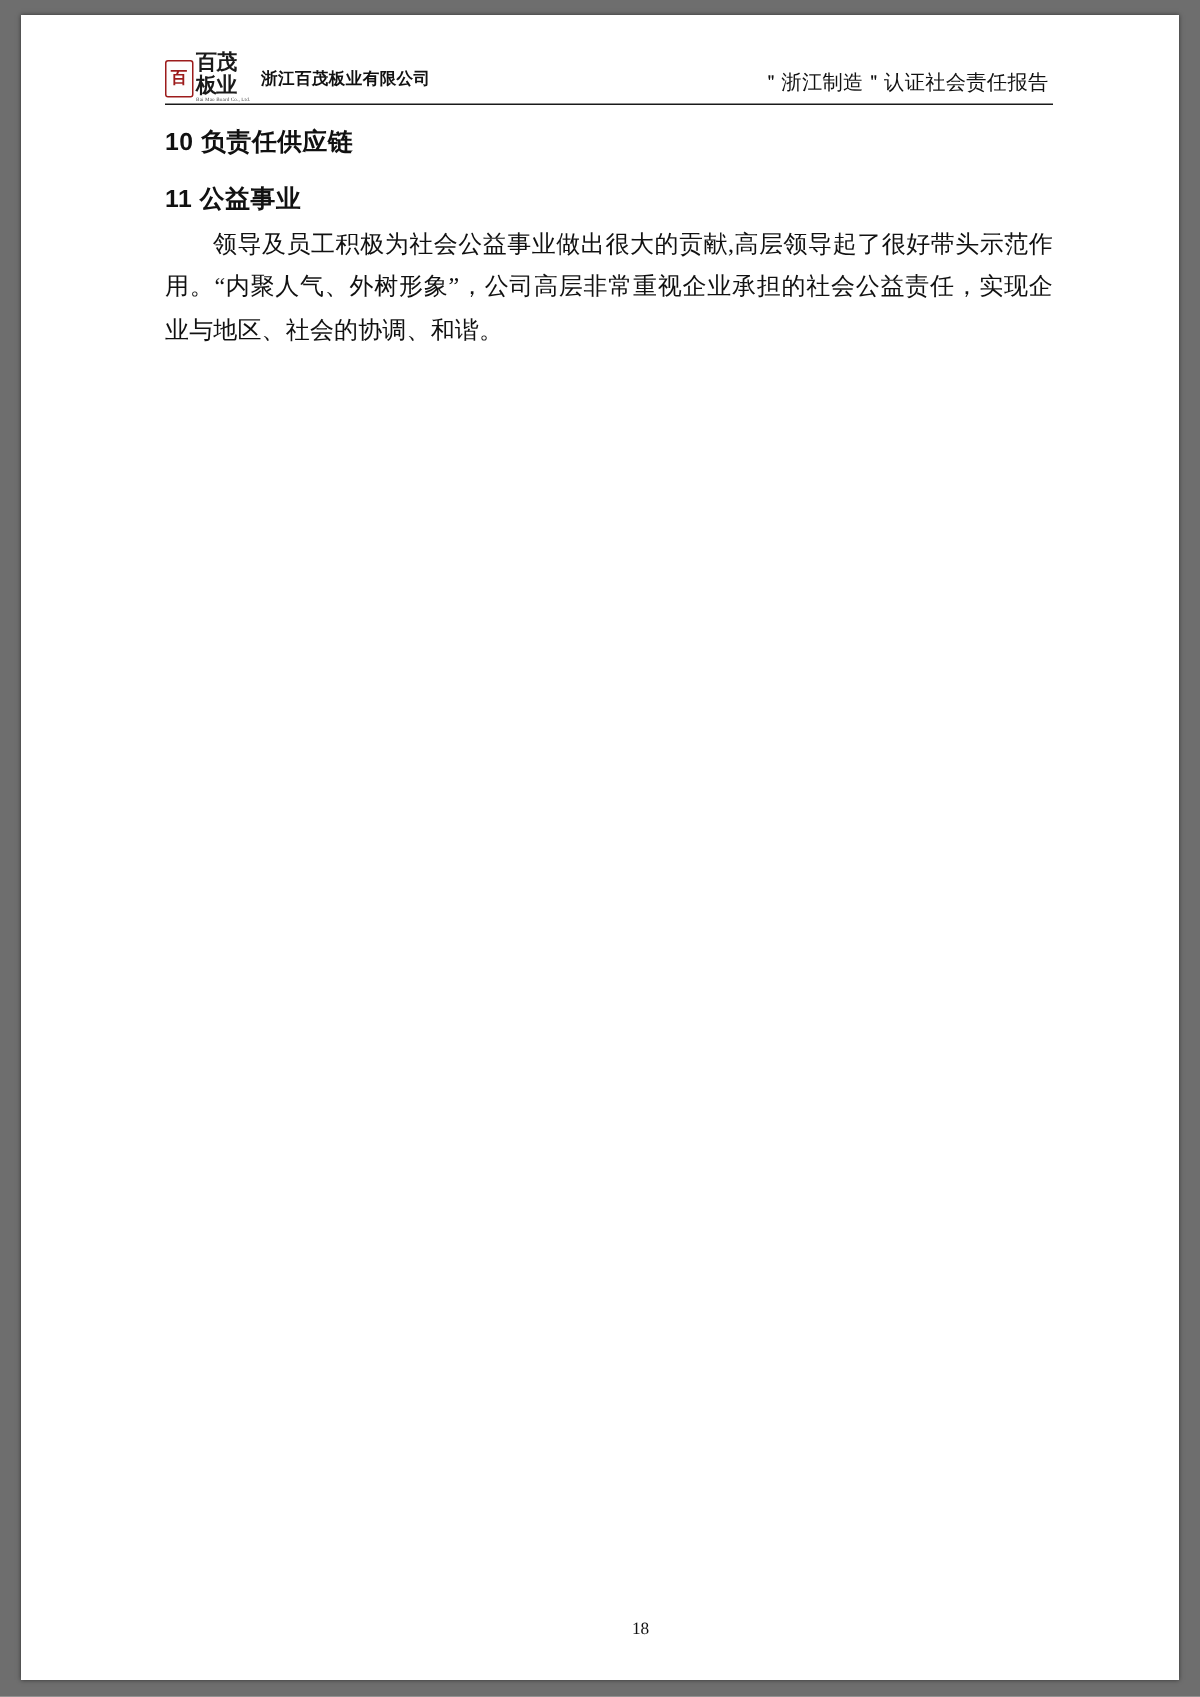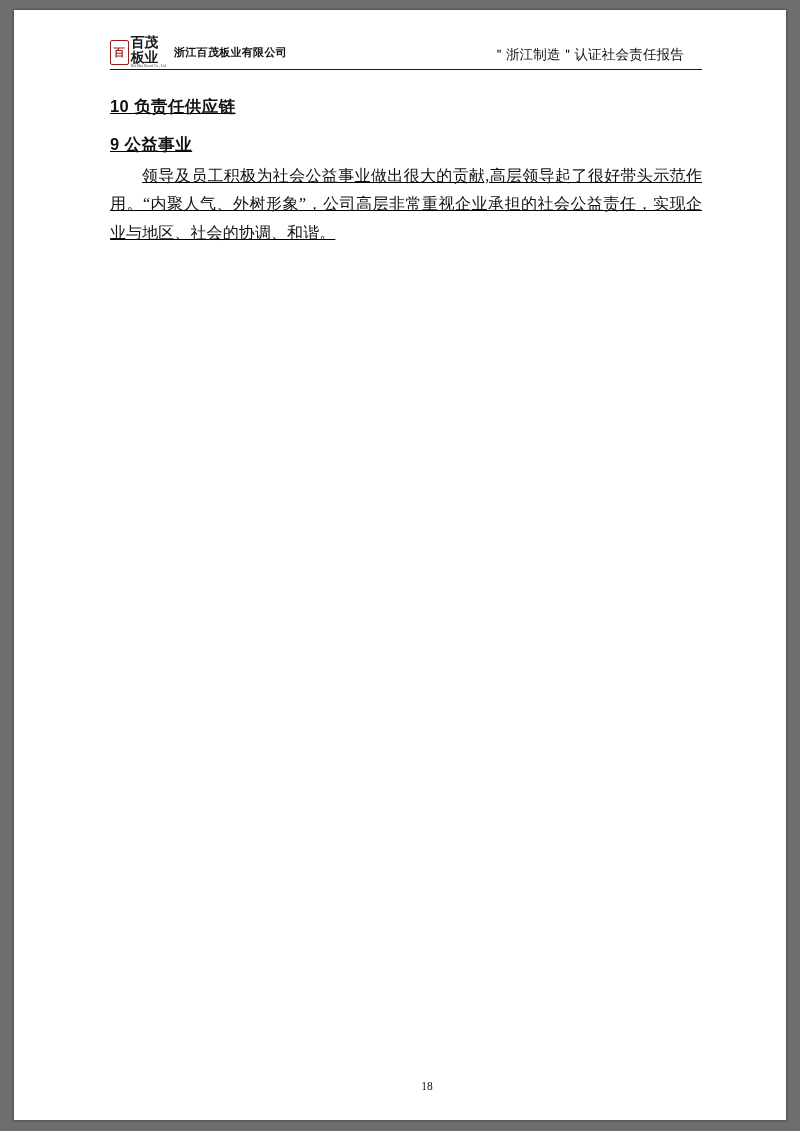--- a/index.html
+++ b/index.html
@@ -91,26 +91,25 @@
     color: #111;
     letter-spacing: 0.3px;
     margin-bottom: 1px;
   }
   .header-right {
     font-family: "Liberation Serif", serif;
     font-size: 13.5px;
     color: #111;
     letter-spacing: 0.2px;
     margin-bottom: 1px;
-    margin-right: 18px;
+    margin-right: 3px;
   }
   
   .content {
-    margin-top: 26px;
-    text-decoration: underline;
+    margin-top: 14px;
   }
   h2.section {
     font-family: "Liberation Sans", sans-serif;
     font-size: 16.5px;
     font-weight: bold;
     color: #111;
     margin: 0 0 6px 0;
     letter-spacing: 0.4px;
   }
   h2.section.spaced {
@@ -161,20 +160,20 @@
         </div>
         <div class="brand-name">浙江百茂板业有限公司</div>
       </div>
       <div class="header-right">＂浙江制造＂认证社会责任报告</div>
     </div>
 
     <div class="content">
 
       <h2 class="section">10 负责任供应链</h2>
 
-      <h2 class="section spaced">9 公益事业</h2>
+      <h2 class="section spaced">11 公益事业</h2>
       <p class="para tight">领导及员工积极为社会公益事业做出很大的贡献,高层领导起了很好带头示范作用。“内聚人气、外树形象”，公司高层非常重视企业承担的社会公益责任，实现企业与地区、社会的协调、和谐。</p>
 
     </div>
   </div>
 
   <div class="page-number">18</div>
 </div>
 
 </body></html>

